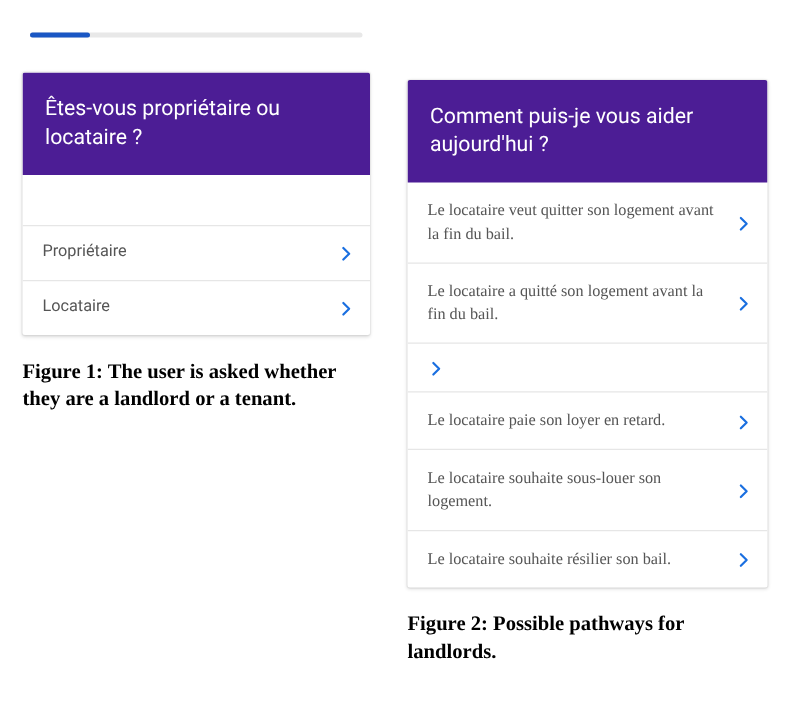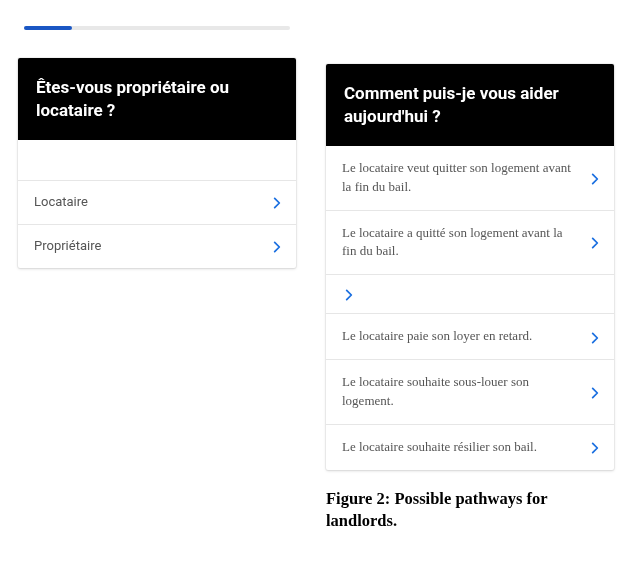--- a/index.html
+++ b/index.html
@@ -34,25 +34,25 @@
     border-radius: 2px;
   }
 
   .card {
     background: #ffffff;
     box-shadow: 0 1px 3px rgba(0,0,0,0.15), 0 0 0 1px rgba(0,0,0,0.04);
     border-radius: 2px;
     overflow: hidden;
   }
   .card-header {
-    background: #000000;
+    background: #4c1d95;
     color: #ffffff;
     padding: 18px 18px 18px 18px;
     font-size: 17px;
-    font-weight: 700;
+    font-weight: 400;
     line-height: 1.35;
   }
   .card-body {
     padding: 22px 20px 18px 20px;
     font-size: 13px;
     color: #6b6b6b;
     line-height: 1.55;
   }
   .card-body p + p { margin-top: 18px; }
 
@@ -98,38 +98,39 @@
     <div class="progress-outer">
       <div class="progress-inner"></div>
     </div>
 
     <div class="card">
       <div class="card-header">Êtes-vous propriétaire ou locataire ?</div>
       <div class="card-body">
       </div>
       <div class="option-list">
         <div class="option-item">
-          <span class="label">Locataire</span>
+          <span class="label">Propriétaire</span>
           <span class="chev">
             <svg viewBox="0 0 24 24" width="14" height="14">
                 <path d="M8 4l8 8-8 8" fill="none" stroke="#1a6fe0" stroke-width="3" stroke-linecap="round" stroke-linejoin="round"></path>
               </svg>
           </span>
         </div>
         <div class="option-item">
-          <span class="label">Propriétaire</span>
+          <span class="label">Locataire</span>
           <span class="chev">
             <svg viewBox="0 0 24 24" width="14" height="14">
                 <path d="M8 4l8 8-8 8" fill="none" stroke="#1a6fe0" stroke-width="3" stroke-linecap="round" stroke-linejoin="round"></path>
               </svg>
           </span>
         </div>
       </div>
     </div>
 
+    <div class="caption">Figure 1: The user is asked whether they are a landlord or a tenant.</div>
   </div>
 
   <div class="col col-right">
 
     <div class="card">
       <div class="card-header">Comment puis-je vous aider aujourd'hui ?</div>
       <div>
         <div class="list-item">
           <span class="label">Le locataire veut quitter son logement avant la fin du bail.</span>
           <span class="chev">

